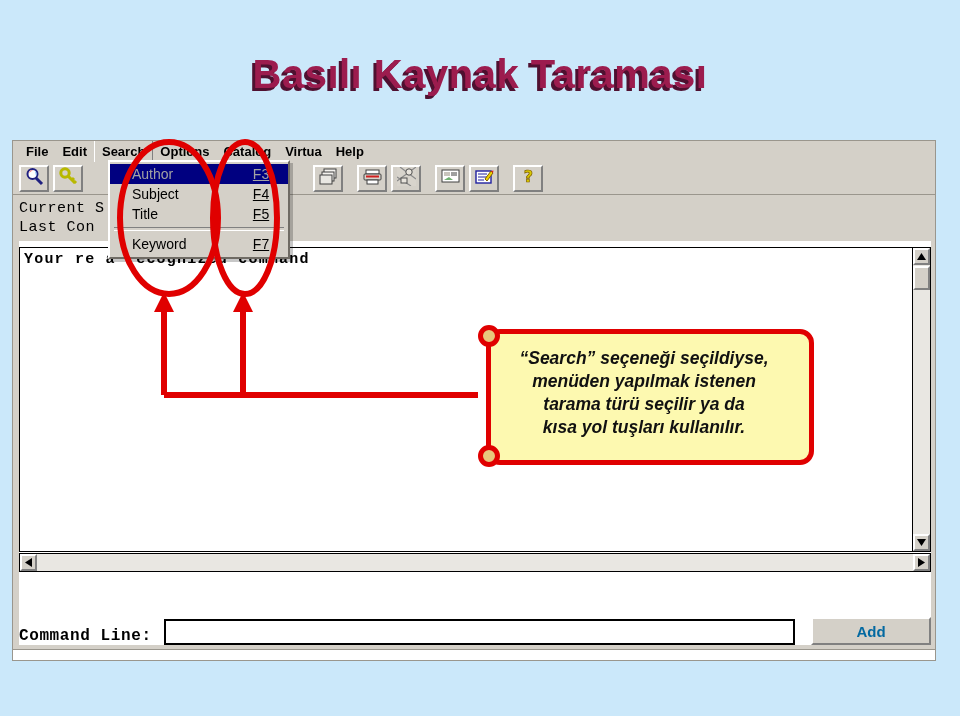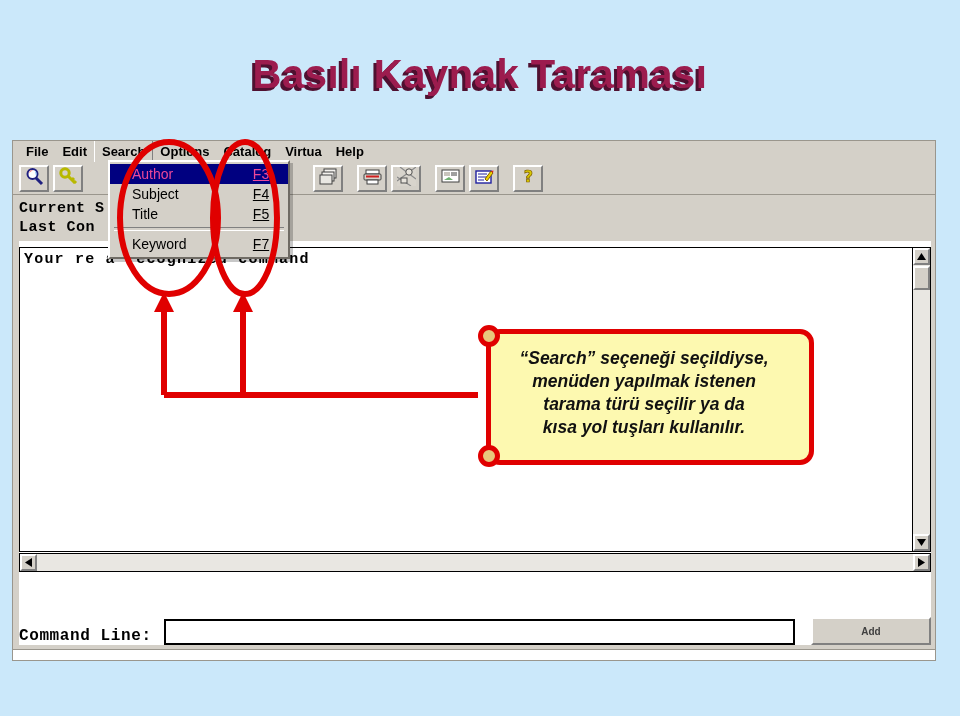--- a/index.html
+++ b/index.html
@@ -100,21 +100,21 @@
     flex: 0 0 auto;
   }
   .tb-gap { width: 10px; flex: 0 0 auto; }
 
   
   #status-area {
     position: absolute;
     left: 6px;
     top: 58px;
     font-family: "Liberation Mono", monospace;
-    font-weight: bold;
+    font-weight: normal;
     font-size: 15px;
     color: #000;
     line-height: 19px;
     letter-spacing: 0.5px;
   }
 
   
   #text-pane {
     position: absolute;
     left: 6px;
@@ -224,22 +224,22 @@
     height: 28px;
     margin-left: 16px;
     background: #d4d0c8;
     border-top: 2px solid #ffffff;
     border-left: 2px solid #ffffff;
     border-right: 2px solid #808080;
     border-bottom: 2px solid #808080;
     box-sizing: border-box;
     font-family: "Liberation Sans", sans-serif;
     font-weight: bold;
-    font-size: 10px;
-    color: #404040;
+    font-size: 15px;
+    color: #0369a1;
     cursor: pointer;
   }
   #window-footer {
     position: absolute;
     left: 0;
     bottom: 0;
     width: 100%;
     height: 10px;
     background: #ffffff;
     border-top: 1px solid #9a968d;
@@ -273,21 +273,21 @@
     display: flex;
     height: 20px;
     align-items: center;
     padding: 0 6px 0 22px;
     font-size: 14px;
     color: #000;
     font-family: "Liberation Sans", sans-serif;
   }
   .dd-item.selected {
     background: #000080;
-    color: #ec4899;
+    color: #a3a3a3;
   }
   .dd-label { flex: 1 1 auto; white-space: nowrap; }
   .dd-key { width: 42px; text-align: center; white-space: nowrap; text-decoration: underline; }
   .dd-sep {
     height: 2px;
     margin: 3px 4px;
     border-top: 1px solid #808080;
     border-bottom: 1px solid #ffffff;
   }
 

